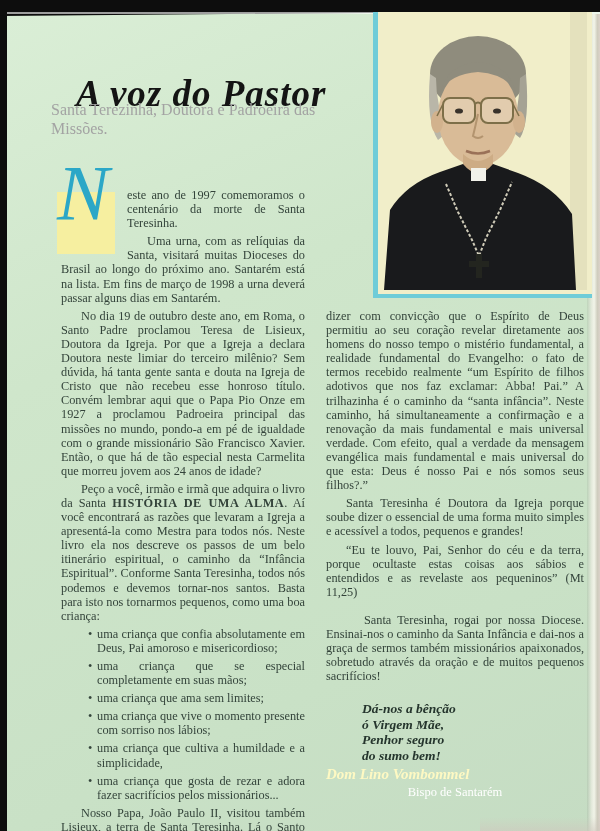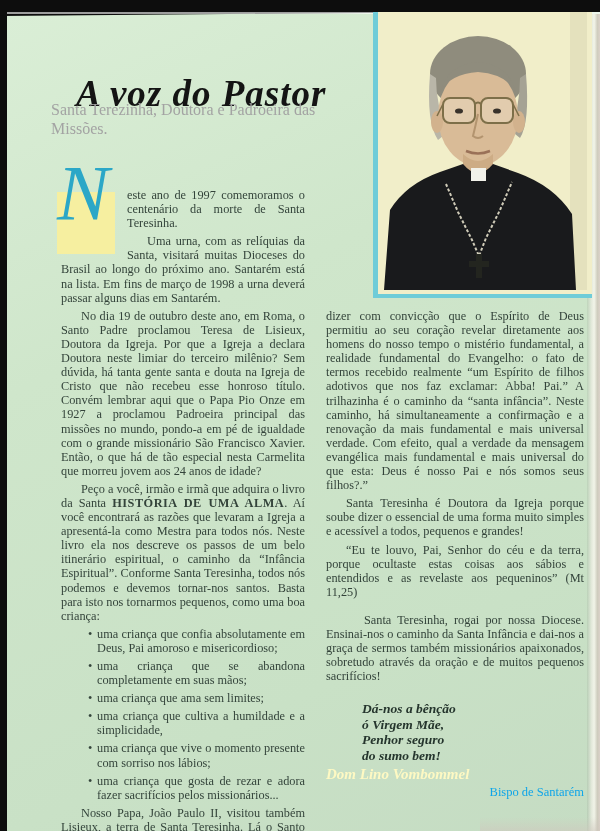--- a/index.html
+++ b/index.html
@@ -76,21 +76,21 @@
   
   .verse{
     margin:18px 0 0 40px;font-style:italic;font-weight:bold;
     font-size:13.5px;line-height:15.5px;color:#25352d;text-align:left;
   }
   .sig-name{
     margin:16px 0 0 78px;font-style:italic;font-weight:bold;
     font-size:15px;color:#fef9c3;text-align:left;text-indent:0;
   }
   .sig-role{
-    margin:1px 0 0 96px;font-size:12.5px;color:#0ea5e9;text-align:right;text-indent:0;
+    margin:1px 0 0 96px;font-size:12.5px;color:#ffffff;text-align:center;text-indent:0;
   }
 </style>
 </head>
 <body>
 
 <div class="page"></div>
 <div class="top-bar"></div>
 <div class="page-top-highlight"></div>
 <div class="edge-right"></div>
 <div class="edge-bottom-right"></div>
@@ -143,24 +143,24 @@
   <div class="dropcap-letter">N</div>
   <div class="dropcap-spacer"></div>
   <p>este ano de 1997 comemoramos o centenário da morte de Santa Teresinha.</p>
   <p class="indent">Uma urna, com as relíquias da Santa, visitará muitas Dioceses do Brasil ao longo do próximo ano. Santarém está na lista. Em fins de março de 1998 a urna deverá passar alguns dias em Santarém.</p>
   <p class="indent">No dia 19 de outubro deste ano, em Roma, o Santo Padre proclamou Teresa de Lisieux, Doutora da Igreja. Por que a Igreja a declara Doutora neste limiar do terceiro milênio? Sem dúvida, há tanta gente santa e douta na Igreja de Cristo que não recebeu esse honroso título. Convém lembrar aqui que o Papa Pio Onze em 1927 a proclamou Padroeira principal das missões no mundo, pondo-a em pé de igualdade com o grande missionário São Francisco Xavier. Então, o que há de tão especial nesta Carmelita que morreu jovem aos 24 anos de idade?</p>
   <p class="indent">
     <span>Peço a você, irmão e irmã que adquira o livro da Santa </span><span class="book-title">HISTÓRIA DE UMA ALMA</span><span>. Aí você encontrará as razões que levaram a Igreja a apresentá-la como Mestra para todos nós. Neste livro ela nos descreve os passos de um belo itinerário espiritual, o caminho da “Infância Espiritual”. Conforme Santa Teresinha, todos nós podemos e devemos tornar-nos santos. Basta para isto nos tornarmos pequenos, como uma boa criança:</span>
   </p>
   <ul class="traits">
     <li>uma criança que confia absolutamente em Deus, Pai amoroso e misericordioso;</li>
-    <li>uma criança que se abandona completamente em suas mãos;</li>
+    <li>uma criança que se especial completamente em suas mãos;</li>
     <li>uma criança que ama sem limites;</li>
+    <li>uma criança que vive o momento presente com sorriso nos lábios;</li>
     <li>uma criança que cultiva a humildade e a simplicidade,</li>
-    <li>uma criança que vive o momento presente com sorriso nos lábios;</li>
     <li>uma criança que gosta de rezar e adora fazer sacrifícios pelos missionários...</li>
   </ul>
   <p class="indent">Nosso Papa, João Paulo II, visitou também Lisieux, a terra de Santa Teresinha. Lá o Santo Padre falou perante uma multidão: “De Teresinha pode-se</p>
 </div>
 
 <div class="col col-right">
   <p>dizer com convicção que o Espírito de Deus permitiu ao seu coração revelar diretamente aos homens do nosso tempo o mistério fundamental, a realidade fundamental do Evangelho: o fato de termos recebido realmente “um Espírito de filhos adotivos que nos faz exclamar: Abba! Pai.” A trilhazinha é o caminho da “santa infância”. Neste caminho, há simultaneamente a confirmação e a renovação da mais fundamental e mais universal verdade. Com efeito, qual a verdade da mensagem evangélica mais fundamental e mais universal do que esta: Deus é nosso Pai e nós somos seus filhos?.”</p>
   <p class="indent">Santa Teresinha é Doutora da Igreja porque soube dizer o essencial de uma forma muito simples e acessível a todos, pequenos e grandes!</p>
   <p class="indent">“Eu te louvo, Pai, Senhor do céu e da terra, porque ocultaste estas coisas aos sábios e entendidos e as revelaste aos pequeninos” (Mt 11,25)</p>
   <p class="big-indent" style="margin-top:14px;">Santa Teresinha, rogai por nossa Diocese. Ensinai-nos o caminho da Santa Infância e dai-nos a graça de sermos também missionários apaixonados, sobretudo através da oração e de muitos pequenos sacrifícios!</p>

